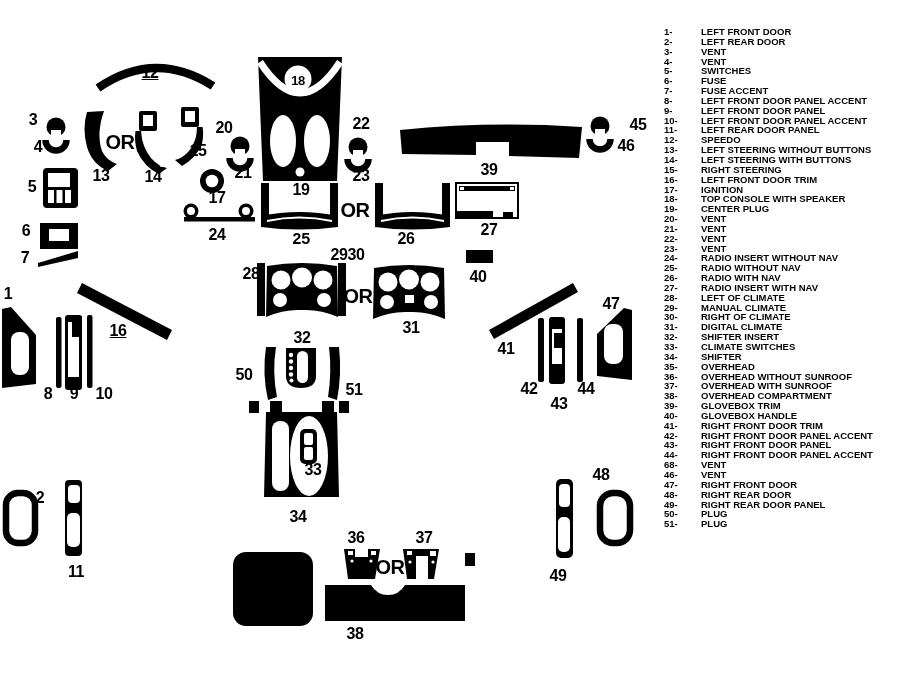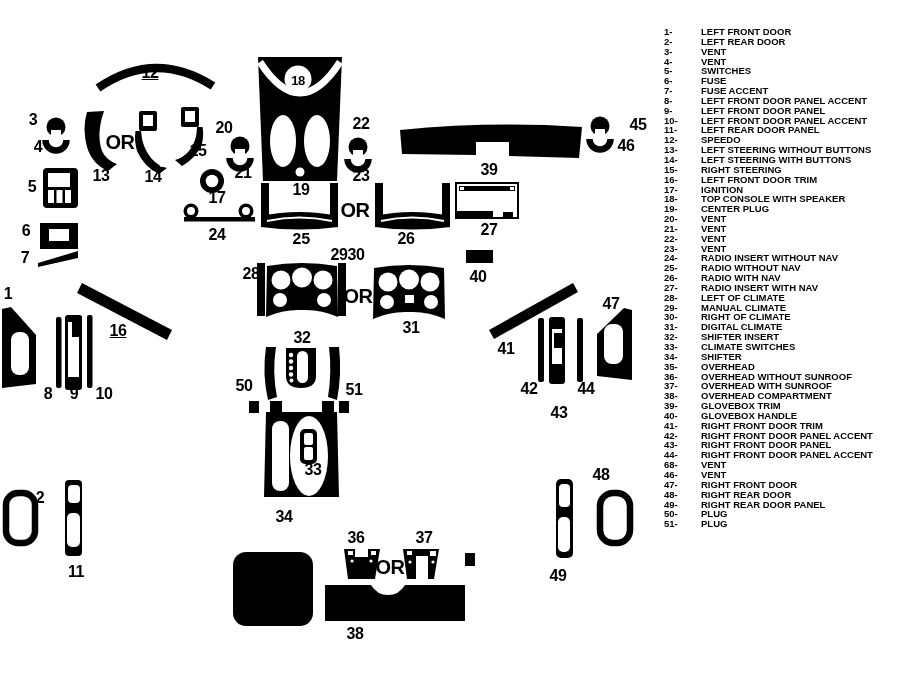--- a/index.html
+++ b/index.html
@@ -294,36 +294,36 @@
       <span class="part-label" style="left: 217px; top: 235px;">24</span>
       <span class="part-label" style="left: 301px; top: 240px; font-family: Liberation Mono, monospace;">25</span>
       <span class="part-label" style="left: 406px; top: 239px;">26</span>
       <span class="part-label" style="left: 489px; top: 230px;">27</span>
       <span class="part-label" style="left: 241px; top: 274px; margin-left: 10px;">28</span>
       <span class="part-label" style="left: 297px; top: 255px; margin-left: 42px;">29</span>
       <span class="part-label" style="left: 356px; top: 255px; text-align: right;">30</span>
       <span class="part-label" style="left: 411px; top: 328px;">31</span>
       <span class="part-label" style="left: 302px; top: 338px;">32</span>
       <span class="part-label" style="left: 313px; top: 470px;">33</span>
-      <span class="part-label" style="left: 284px; top: 517px;">34</span>
+      <span class="part-label" style="left: 298px; top: 517px;">34</span>
       <span class="part-label" style="left: 356px; top: 538px; text-align: right;">36</span>
       <span class="part-label" style="left: 424px; top: 538px;">37</span>
       <span class="part-label" style="left: 355px; top: 634px;">38</span>
       <span class="part-label" style="left: 489px; top: 170px;">39</span>
       <span class="part-label" style="left: 478px; top: 277px;">40</span>
       <span class="part-label" style="left: 506px; top: 349px;">41</span>
       <span class="part-label" style="left: 529px; top: 389px;">42</span>
-      <span class="part-label" style="left: 559px; top: 404px; margin-top: 9px;">43</span>
+      <span class="part-label" style="left: 559px; top: 404px;">43</span>
       <span class="part-label" style="left: 586px; top: 389px;">44</span>
       <span class="part-label" style="left: 626px; top: 125px; margin-left: 12px;">45</span>
       <span class="part-label" style="left: 626px; top: 146px;">46</span>
       <span class="part-label" style="left: 611px; top: 304px;">47</span>
       <span class="part-label" style="left: 601px; top: 475px;">48</span>
       <span class="part-label" style="left: 558px; top: 576px;">49</span>
-      <span class="part-label" style="left: 244px; top: 386px;">50</span>
+      <span class="part-label" style="left: 244px; top: 375px;">50</span>
       <span class="part-label" style="left: 354px; top: 390px;">51</span>
       <span class="part-label or" style="left: 120px; top: 142px;">OR</span>
       <span class="part-label or" style="left: 355px; top: 210px;">OR</span>
       <span class="part-label or" style="left: 358px; top: 296px;">OR</span>
       <span class="part-label or" style="left: 390px; top: 567px;">OR</span>
     </div>
 
   <div id="legend">
       <div class="legend-row">
         <span class="legend-num">1-</span>

